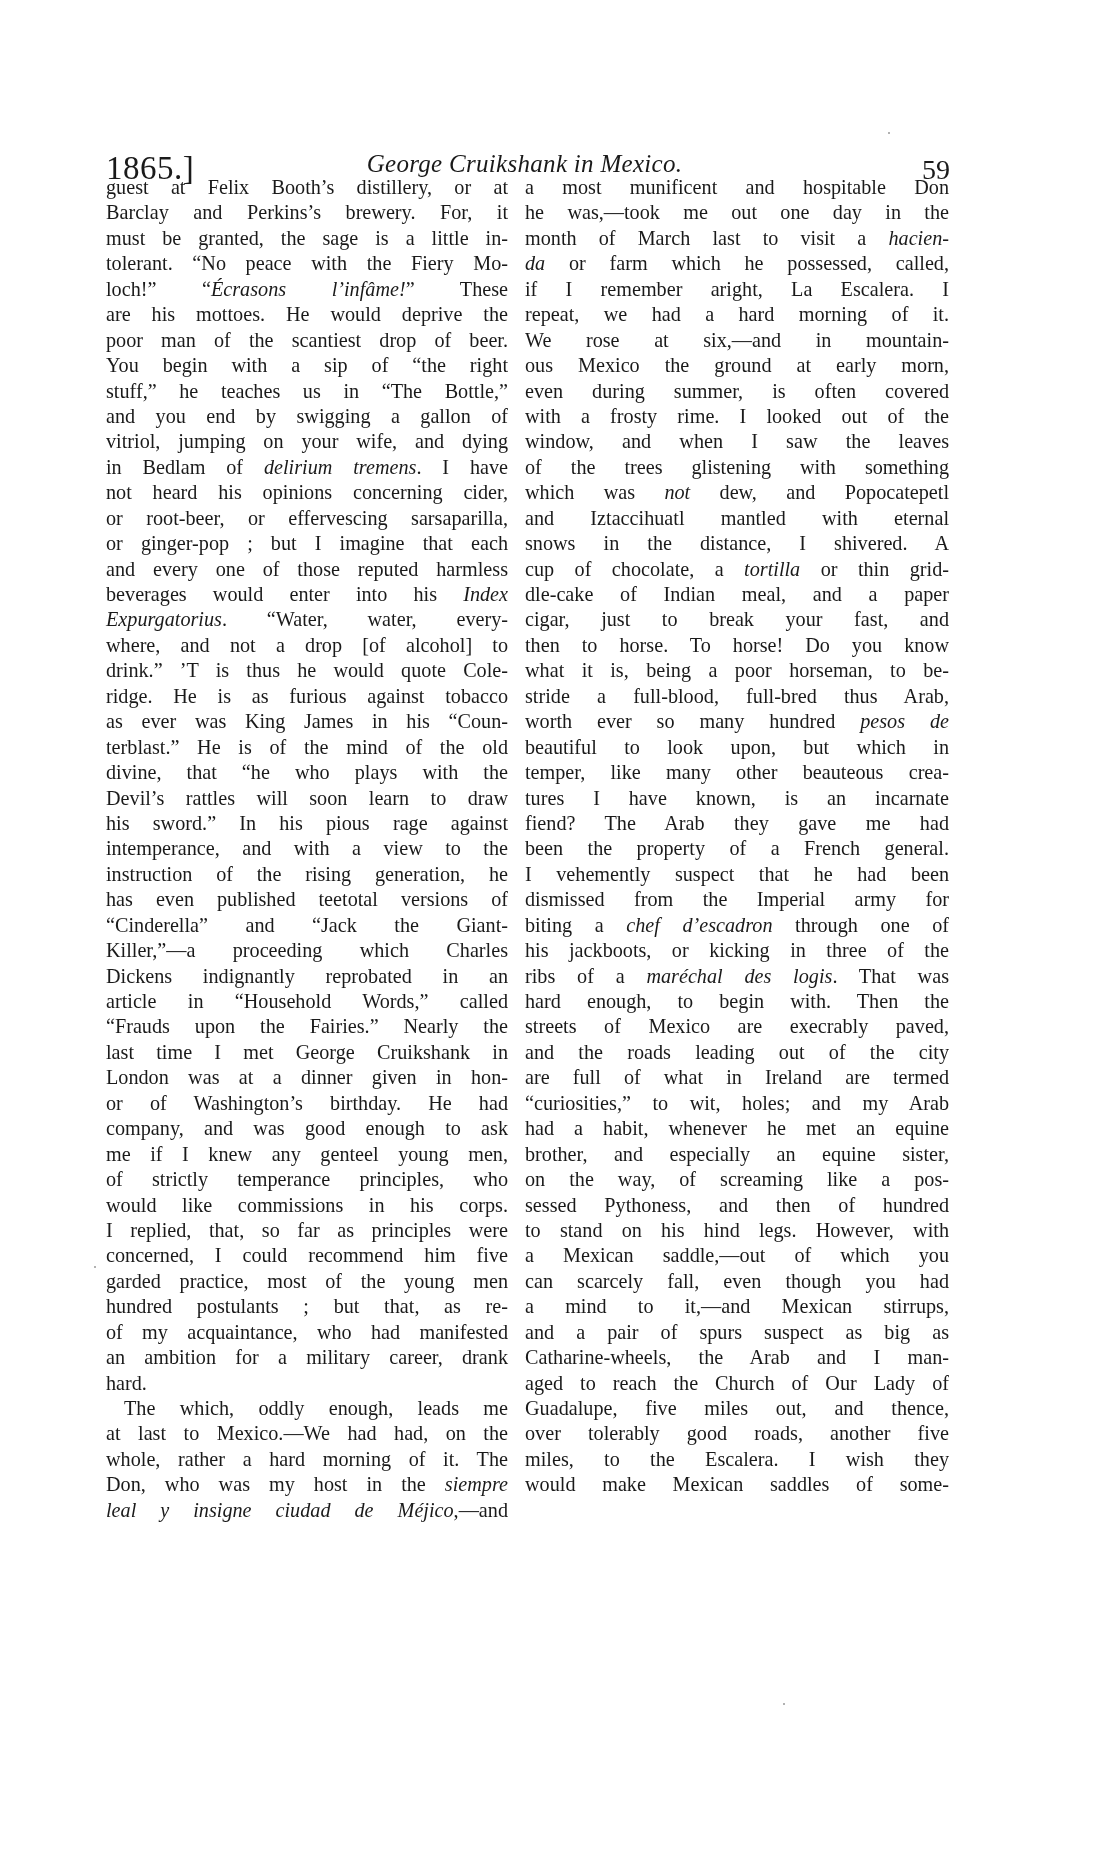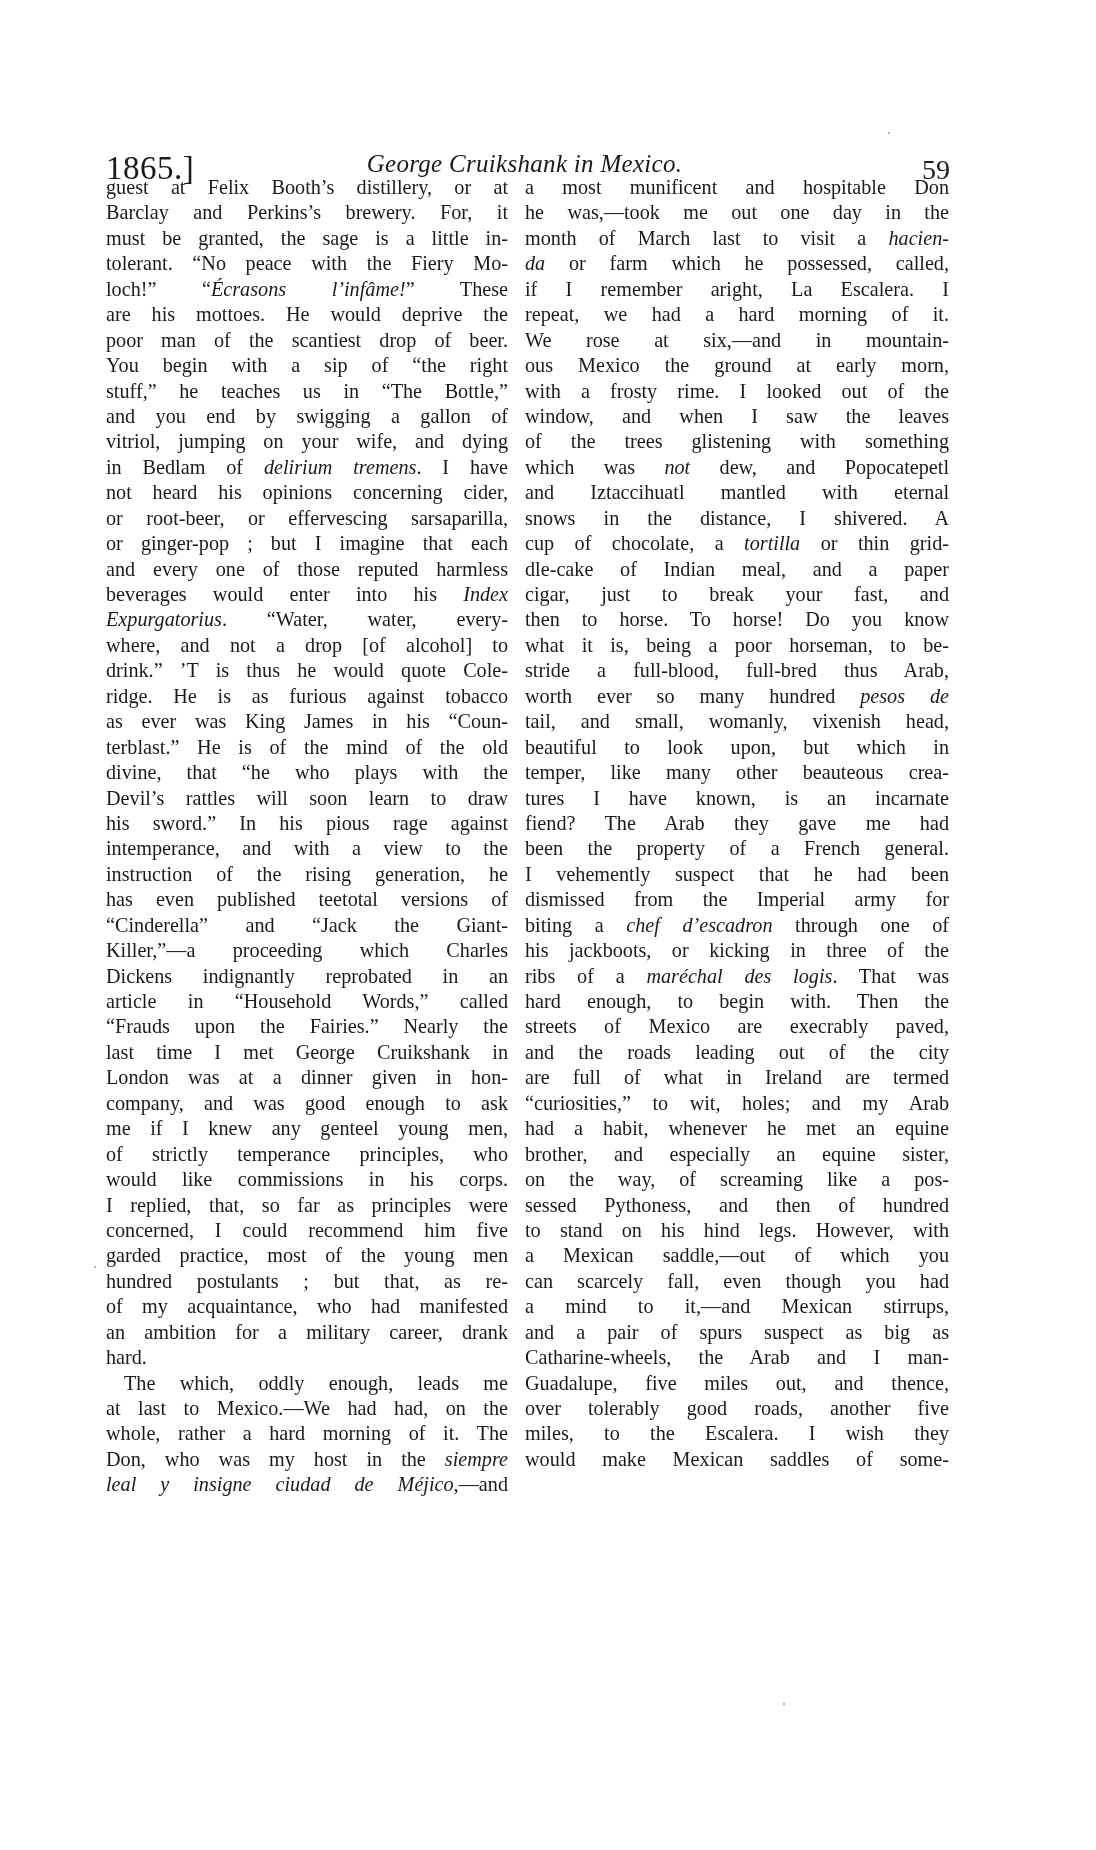--- a/index.html
+++ b/index.html
@@ -67,20 +67,21 @@
     <span class="line">intemperance, and with a view to the</span>
     <span class="line">instruction of the rising generation, he</span>
     <span class="line">has even published teetotal versions of</span>
     <span class="line">“Cinderella” and “Jack the Giant-</span>
     <span class="line">Killer,”—a proceeding which Charles</span>
     <span class="line">Dickens indignantly reprobated in an</span>
     <span class="line">article in “Household Words,” called</span>
     <span class="line">“Frauds upon the Fairies.”  Nearly the</span>
     <span class="line">last time I met George Cruikshank in</span>
     <span class="line">London was at a dinner given in hon-</span>
+    <span class="line">or of Washington’s birthday.  He had</span>
     <span class="line">company, and was good enough to ask</span>
     <span class="line">me if I knew any genteel young men,</span>
     <span class="line">of strictly temperance principles, who</span>
     <span class="line">would like commissions in his corps.</span>
     <span class="line">I replied, that, so far as principles were</span>
     <span class="line">concerned, I could recommend him five</span>
     <span class="line">garded practice, most of the young men</span>
     <span class="line">hundred postulants ; but that, as re-</span>
     <span class="line">of my acquaintance, who had manifested</span>
     <span class="line">an ambition for a military career, drank</span>
@@ -93,34 +94,34 @@
   </div>
 <div class="column col-right" id="col-right">
     <span class="line">a most munificent and hospitable Don</span>
     <span class="line">he was,—took me out one day in the</span>
     <span class="line">month of March last to visit a <i>hacien-</i></span>
     <span class="line"><i>da</i> or farm which he possessed, called,</span>
     <span class="line">if I remember aright, La Escalera.  I</span>
     <span class="line">repeat, we had a hard morning of it.</span>
     <span class="line">We rose at six,—and in mountain-</span>
     <span class="line">ous Mexico the ground at early morn,</span>
+    <span class="line">even during summer, is often covered</span>
     <span class="line">with a frosty rime.  I looked out of the</span>
     <span class="line">window, and when I saw the leaves</span>
     <span class="line">of the trees glistening with something</span>
     <span class="line">which was <i>not</i> dew, and Popocatepetl</span>
     <span class="line">and Iztaccihuatl mantled with eternal</span>
     <span class="line">snows in the distance, I shivered.  A</span>
     <span class="line">cup of chocolate, a <i>tortilla</i> or thin grid-</span>
     <span class="line">dle-cake of Indian meal, and a paper</span>
     <span class="line">cigar, just to break your fast, and</span>
     <span class="line">then to horse.  To horse!  Do you know</span>
     <span class="line">what it is, being a poor horseman, to be-</span>
     <span class="line">stride a full-blood, full-bred thus Arab,</span>
     <span class="line">worth ever so many hundred <i>pesos de</i></span>
-    <span class="line">tail, and small, womanly, vixenish head,</span>
     <span class="line">beautiful to look upon, but which in</span>
     <span class="line">temper, like many other beauteous crea-</span>
     <span class="line">tures I have known, is an incarnate</span>
     <span class="line">fiend?  The Arab they gave me had</span>
     <span class="line">been the property of a French general.</span>
     <span class="line">I vehemently suspect that he had been</span>
     <span class="line">dismissed from the Imperial army for</span>
     <span class="line">biting a <i>chef d’escadron</i> through one of</span>
     <span class="line">his jackboots, or kicking in three of the</span>
     <span class="line">ribs of a <i>maréchal des logis</i>.  That was</span>
@@ -132,20 +133,21 @@
     <span class="line">had a habit, whenever he met an equine</span>
     <span class="line">brother, and especially an equine sister,</span>
     <span class="line">on the way, of screaming like a pos-</span>
     <span class="line">sessed Pythoness, and then of hundred</span>
     <span class="line">to stand on his hind legs.  However, with</span>
     <span class="line">a Mexican saddle,—out of which you</span>
     <span class="line">can scarcely fall, even though you had</span>
     <span class="line">a mind to it,—and Mexican stirrups,</span>
     <span class="line">and a pair of spurs suspect as big as</span>
     <span class="line">Catharine-wheels, the Arab and I man-</span>
+    <span class="line">aged to reach the Church of Our Lady of</span>
     <span class="line">Guadalupe, five miles out, and thence,</span>
     <span class="line">over tolerably good roads, another five</span>
     <span class="line">miles, to the Escalera.  I wish they</span>
     <span class="line">would make Mexican saddles of some-</span>
   </div>
 
 <span class="speck" style="left:888px; top:132px;"></span>
 <span class="speck" style="left:783px; top:1703px;"></span>
 <span class="speck" style="left:94px; top:1266px;"></span>
 

